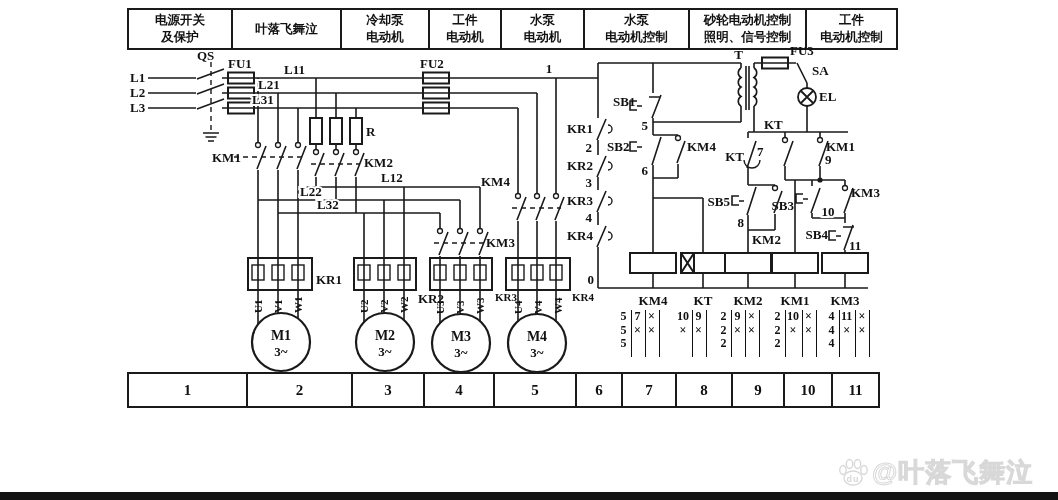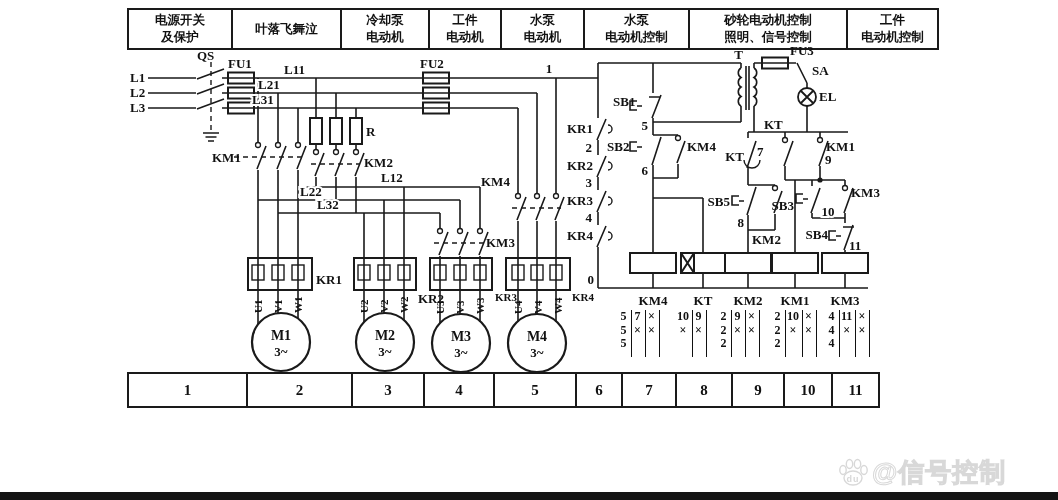--- a/index.html
+++ b/index.html
@@ -41,21 +41,21 @@
 及保护</div>
       <div class="hcell" style="width: 109px;">叶落飞舞泣</div>
       <div class="hcell" style="width: 88px;">冷却泵
 电动机</div>
       <div class="hcell" style="width: 72px;">工件
 电动机</div>
       <div class="hcell" style="width: 83px;">水泵
 电动机</div>
       <div class="hcell" style="width: 105px;">水泵
 电动机控制</div>
-      <div class="hcell" style="width: 158px;">砂轮电动机控制
+      <div class="hcell" style="width: 117px;">砂轮电动机控制
 照明、信号控制</div>
       <div class="hcell" style="width: 91px;">工件
 电动机控制</div>
     </div>
   <div id="ftr">
       <div class="fcell" style="width: 121px;">1</div>
       <div class="fcell" style="width: 105px;">2</div>
       <div class="fcell" style="width: 72px;">3</div>
       <div class="fcell" style="width: 70px;">4</div>
       <div class="fcell" style="width: 82px;">5</div>
@@ -369,17 +369,17 @@
     <svg width="34" height="34" viewBox="0 0 34 34" style="margin-right:2px;">
       <g fill="#fff" stroke="#d8d8d8" stroke-width="1.4">
         <ellipse cx="17" cy="22" rx="9" ry="7"></ellipse>
         <ellipse cx="7" cy="14" rx="3.2" ry="4.5"></ellipse>
         <ellipse cx="13.5" cy="8" rx="3.2" ry="4.5"></ellipse>
         <ellipse cx="21.5" cy="8" rx="3.2" ry="4.5"></ellipse>
         <ellipse cx="28" cy="14" rx="3.2" ry="4.5"></ellipse>
       </g>
       <text x="17" y="26" text-anchor="middle" style="font-size:9px;fill:#d8d8d8;stroke:none;font-family:'Liberation Sans',sans-serif;">du</text>
     </svg>
-    <span>@信号控制</span>
+    <span>@叶落飞舞泣</span>
   </div>
 
   <div id="bstrip"></div>
 </div>
 
 </body></html>

